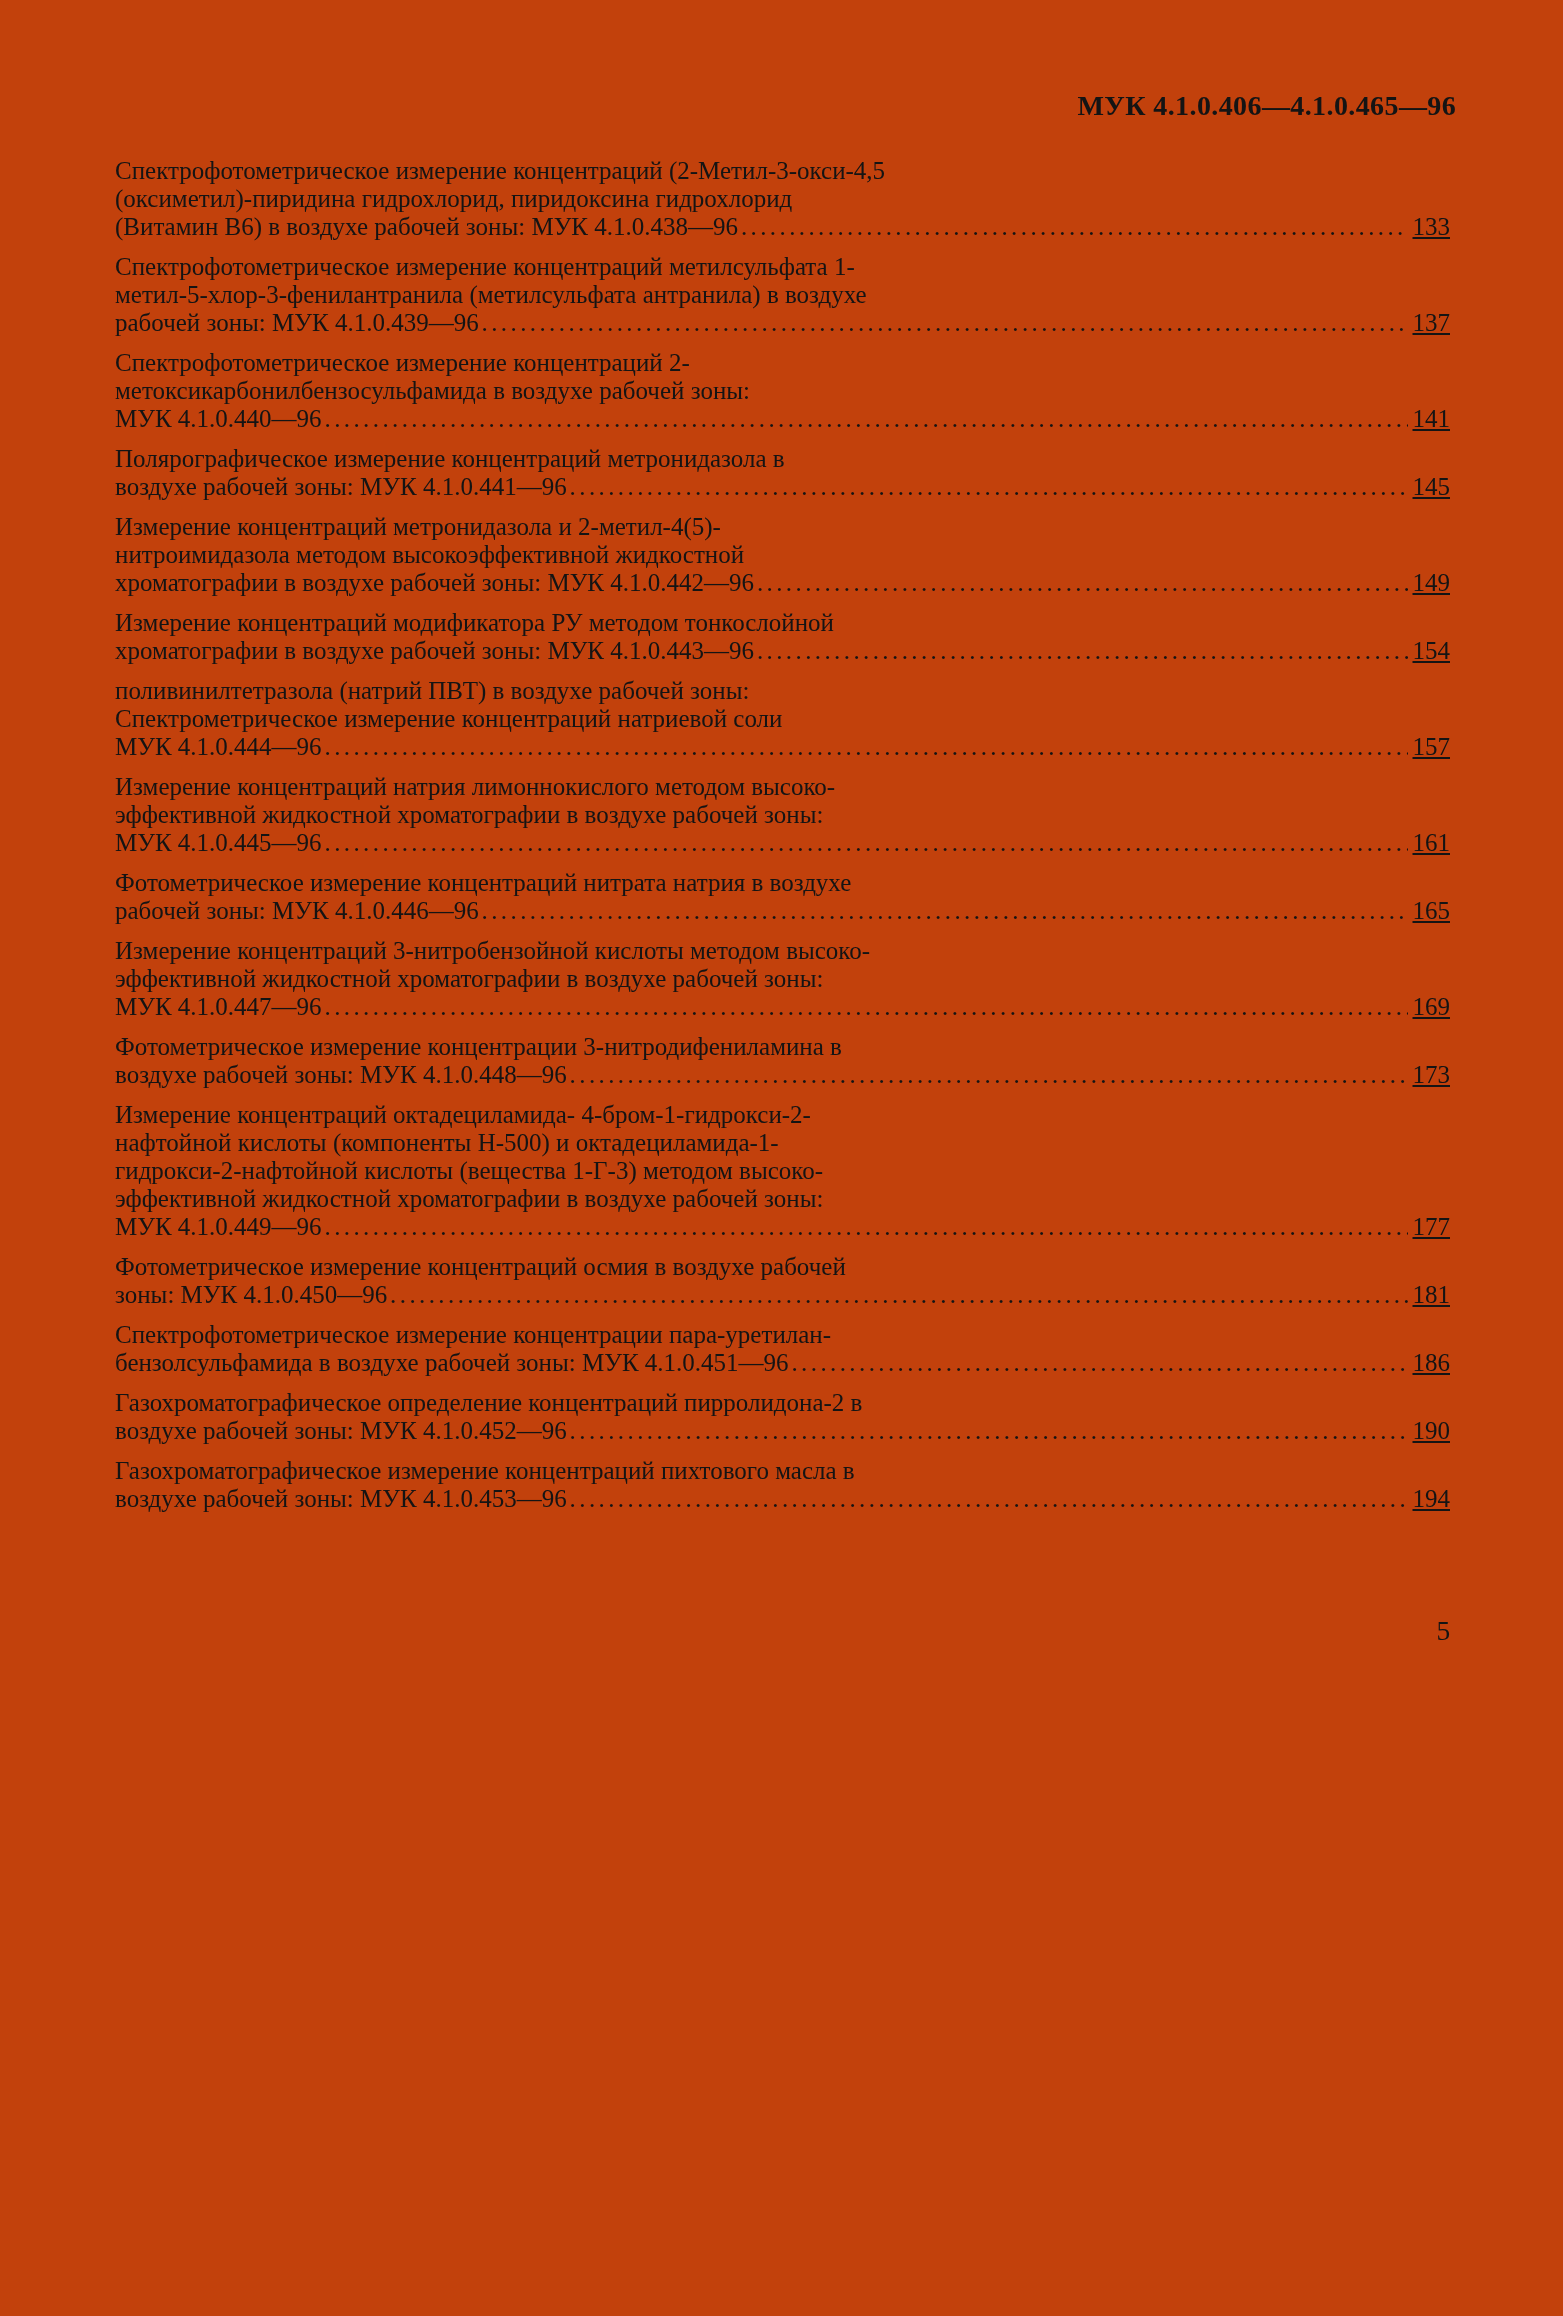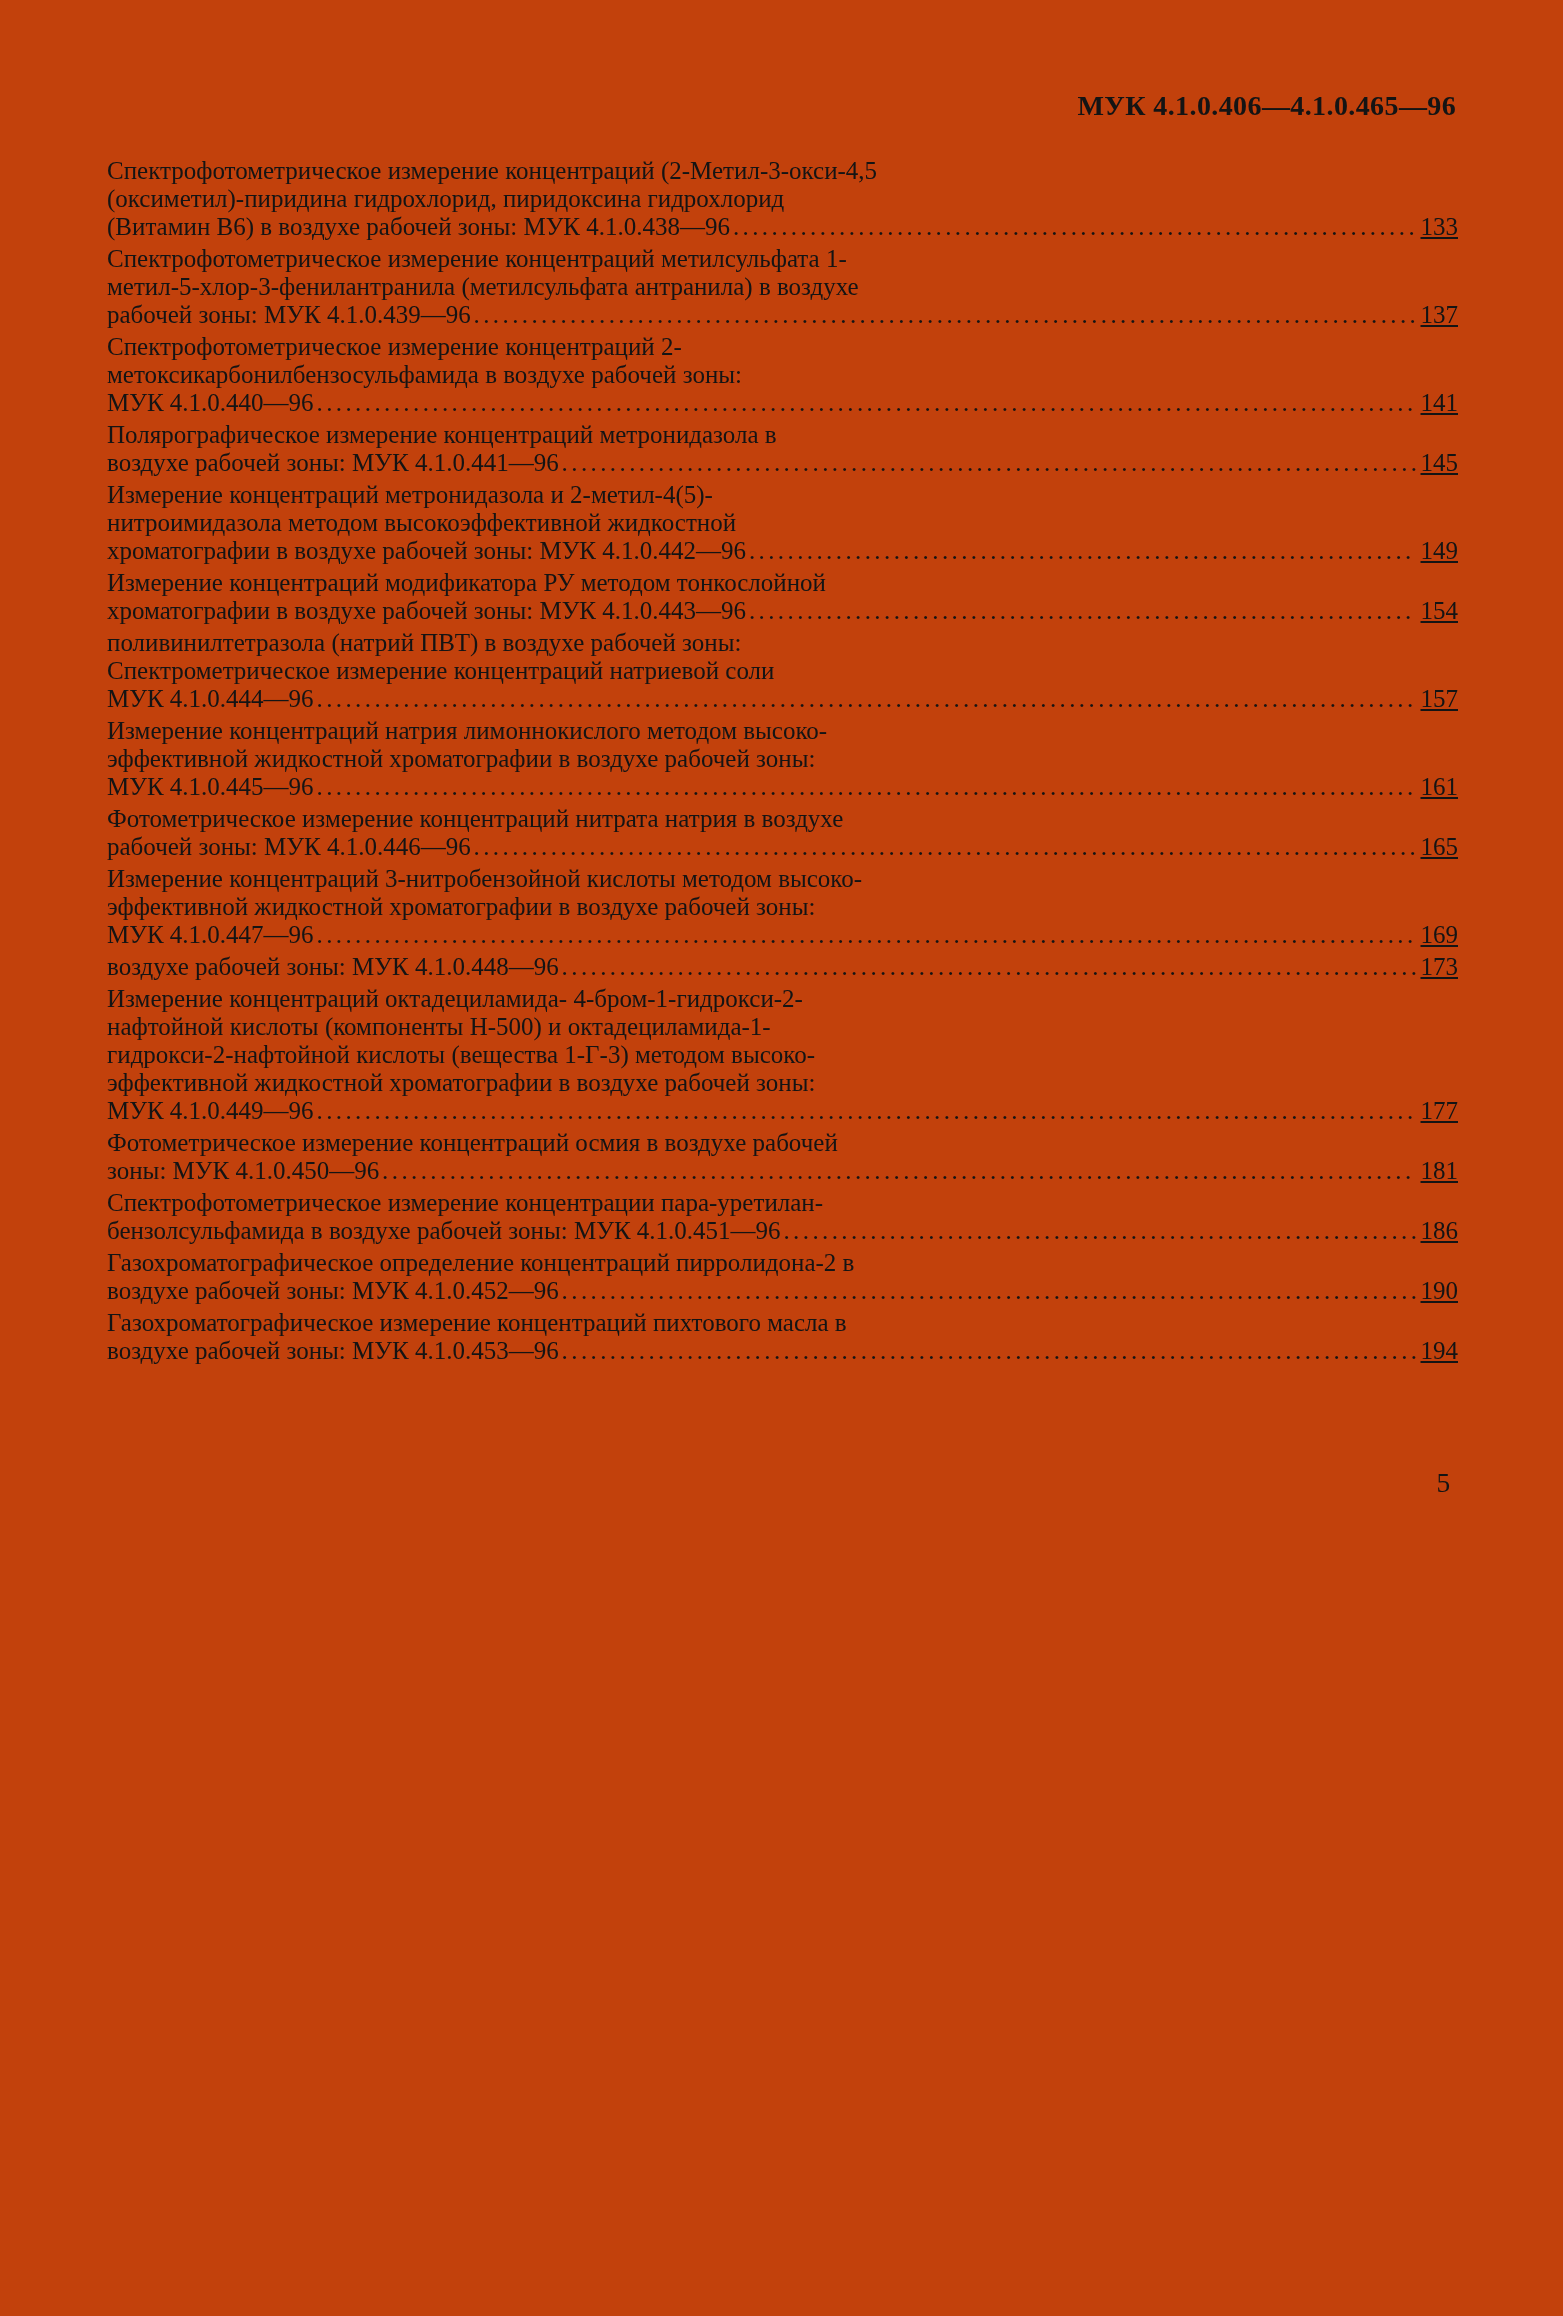--- a/index.html
+++ b/index.html
@@ -22,21 +22,21 @@
   .doc-header {
     text-align: right;
     font-weight: bold;
     font-size: 28px;
     letter-spacing: 0.4px;
     padding-right: 5.9px;
   }
   .toc {
     margin-top: 35px;
   }
-  .toc-entry { margin: 4px; }
+  .toc-entry { margin: 12px; }
   .toc-line {
     font-size: 25px;
     line-height: 28px;
     white-space: nowrap;
   }
   .toc-line-last {
     display: flex;
     align-items: center;
   }
   .line-text { flex: 0 0 auto; }
@@ -149,20 +149,21 @@
       <div class="toc-entry">
         <div class="toc-line"><span class="line-text">Измерение концентраций 3-нитробензойной кислоты методом высоко-</span></div>
         <div class="toc-line"><span class="line-text">эффективной жидкостной хроматографии  в воздухе рабочей зоны:</span></div>
         <div class="toc-line toc-line-last">
           <span class="line-text">МУК 4.1.0.447—96</span>
           <span class="leader"></span>
           <span class="page-num">169</span>
         </div>
       </div>
       <div class="toc-entry">
+        <div class="toc-line"><span class="line-text">Фотометрическое измерение концентрации  3-нитродифениламина в</span></div>
         <div class="toc-line toc-line-last">
           <span class="line-text">воздухе рабочей зоны: МУК 4.1.0.448—96</span>
           <span class="leader"></span>
           <span class="page-num">173</span>
         </div>
       </div>
       <div class="toc-entry">
         <div class="toc-line"><span class="line-text">Измерение концентраций октадециламида- 4-бром-1-гидрокси-2-</span></div>
         <div class="toc-line"><span class="line-text">нафтойной кислоты (компоненты Н-500) и октадециламида-1-</span></div>
         <div class="toc-line"><span class="line-text">гидрокси-2-нафтойной кислоты (вещества 1-Г-3) методом высоко-</span></div>

